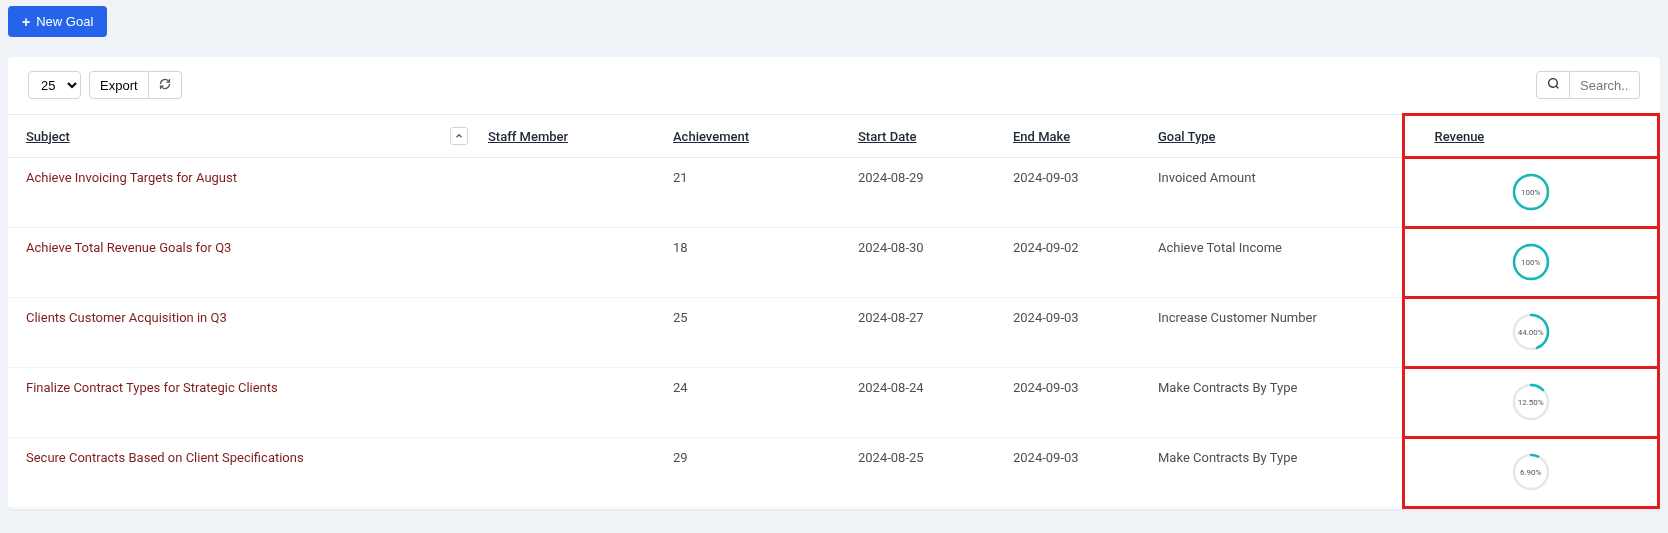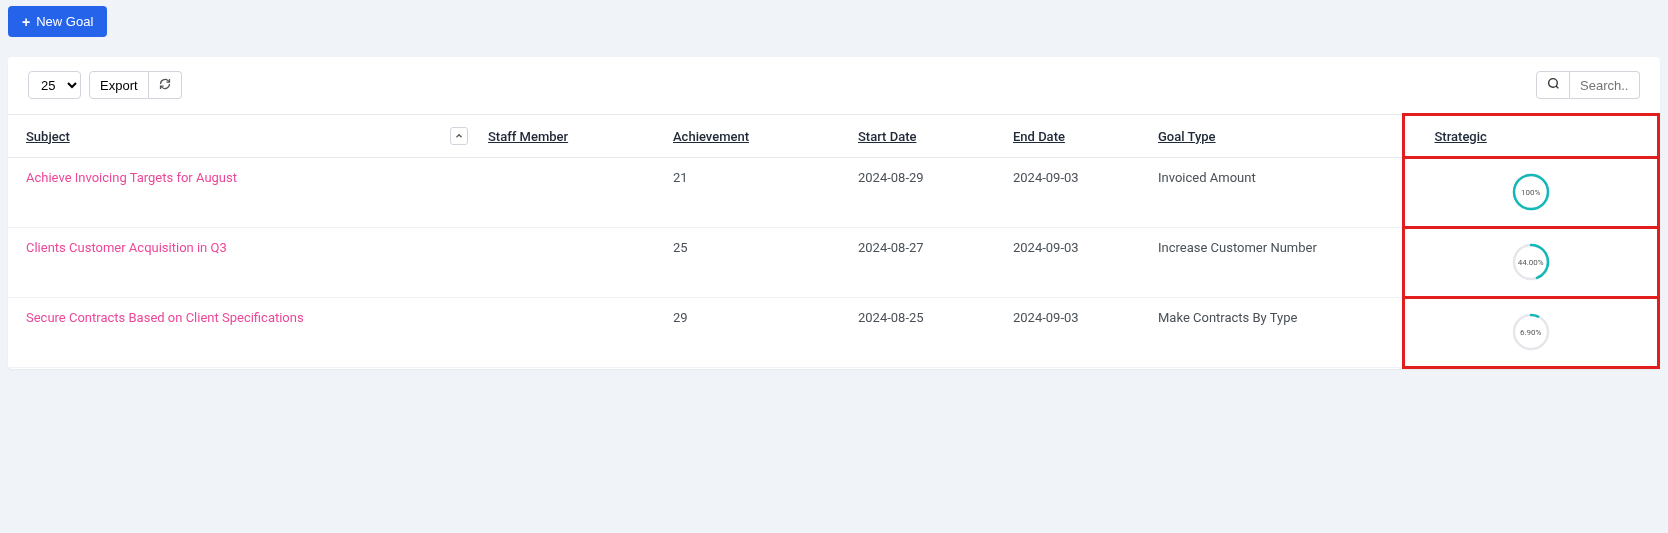--- a/index.html
+++ b/index.html
@@ -121,21 +121,21 @@
     tbody td {
       padding: 12px 10px;
       border-bottom: 1px solid #f0f3f8;
       vertical-align: top;
       font-size: 13px;
       color: #495057;
       height: 60px;
     }
     tbody td:first-child { padding-left: 18px;}
     td.link a {
-      color: #ec4899;
+      color: #7f1d1d;
       text-decoration: none;
       cursor: pointer;
       margin-top: 16px;
     }
     .progress-cell { text-align: center; vertical-align: middle;}
     .progress-col-th {
       text-align: left;
       padding-left: 30px;
     }
     .highlight-box {
@@ -226,51 +226,75 @@
               <span class="sort-btn">
                 <svg width="10" height="10" viewBox="0 0 24 24" fill="none" stroke="#555" stroke-width="3">
                     <path d="m18 15-6-6-6 6"></path>
                   </svg>
               </span>
             </div>
           </th>
           <th><span>Staff Member</span></th>
           <th><span>Achievement</span></th>
           <th><span>Start Date</span></th>
-          <th><span>End Date</span></th>
+          <th><span>End Make</span></th>
           <th><span>Goal Type</span></th>
-          <th class="highlight-box progress-col-th"><span>Strategic</span></th>
+          <th class="highlight-box progress-col-th"><span>Revenue</span></th>
         </tr>
       </thead>
       <tbody id="rows">
           <tr>
             <td class="link"><a>Achieve Invoicing Targets for August</a></td>
             <td></td>
             <td>21</td>
             <td>2024-08-29</td>
             <td>2024-09-03</td>
             <td>Invoiced Amount</td>
             <td class="progress-cell highlight-box"><span class="progress-ring"><svg width="38" height="38">
                   <circle class="bg" cx="19" cy="19" r="17" fill="none" stroke-width="2.5"></circle>
                   <circle class="fg" cx="19" cy="19" r="17" fill="none" stroke-width="2.5" stroke-dasharray="106.81415022205297" stroke-dashoffset="0"></circle>
                 </svg><span class="pct">100%</span></span></td>
           </tr>
           <tr>
+            <td class="link"><a>Achieve Total Revenue Goals for Q3</a></td>
+            <td></td>
+            <td>18</td>
+            <td>2024-08-30</td>
+            <td>2024-09-02</td>
+            <td>Achieve Total Income</td>
+            <td class="progress-cell highlight-box"><span class="progress-ring"><svg width="38" height="38">
+                  <circle class="bg" cx="19" cy="19" r="17" fill="none" stroke-width="2.5"></circle>
+                  <circle class="fg" cx="19" cy="19" r="17" fill="none" stroke-width="2.5" stroke-dasharray="106.81415022205297" stroke-dashoffset="0"></circle>
+                </svg><span class="pct">100%</span></span></td>
+          </tr>
+          <tr>
             <td class="link"><a>Clients Customer Acquisition in Q3</a></td>
             <td></td>
             <td>25</td>
             <td>2024-08-27</td>
             <td>2024-09-03</td>
             <td>Increase Customer Number</td>
             <td class="progress-cell highlight-box"><span class="progress-ring"><svg width="38" height="38">
                   <circle class="bg" cx="19" cy="19" r="17" fill="none" stroke-width="2.5"></circle>
                   <circle class="fg" cx="19" cy="19" r="17" fill="none" stroke-width="2.5" stroke-dasharray="106.81415022205297" stroke-dashoffset="59.81592412434967"></circle>
                 </svg><span class="pct">44.00%</span></span></td>
           </tr>
           <tr>
+            <td class="link"><a>Finalize Contract Types for Strategic Clients</a></td>
+            <td></td>
+            <td>24</td>
+            <td>2024-08-24</td>
+            <td>2024-09-03</td>
+            <td>Make Contracts By Type</td>
+            <td class="progress-cell highlight-box"><span class="progress-ring"><svg width="38" height="38">
+                  <circle class="bg" cx="19" cy="19" r="17" fill="none" stroke-width="2.5"></circle>
+                  <circle class="fg" cx="19" cy="19" r="17" fill="none" stroke-width="2.5" stroke-dasharray="106.81415022205297" stroke-dashoffset="93.46238144429635"></circle>
+                </svg><span class="pct">12.50%</span></span></td>
+          </tr>
+          <tr>
             <td class="link"><a>Secure Contracts Based on Client Specifications</a></td>
             <td></td>
             <td>29</td>
             <td>2024-08-25</td>
             <td>2024-09-03</td>
             <td>Make Contracts By Type</td>
             <td class="progress-cell highlight-box"><span class="progress-ring"><svg width="38" height="38">
                   <circle class="bg" cx="19" cy="19" r="17" fill="none" stroke-width="2.5"></circle>
                   <circle class="fg" cx="19" cy="19" r="17" fill="none" stroke-width="2.5" stroke-dasharray="106.81415022205297" stroke-dashoffset="99.44397385673132"></circle>
                 </svg><span class="pct">6.90%</span></span></td>

